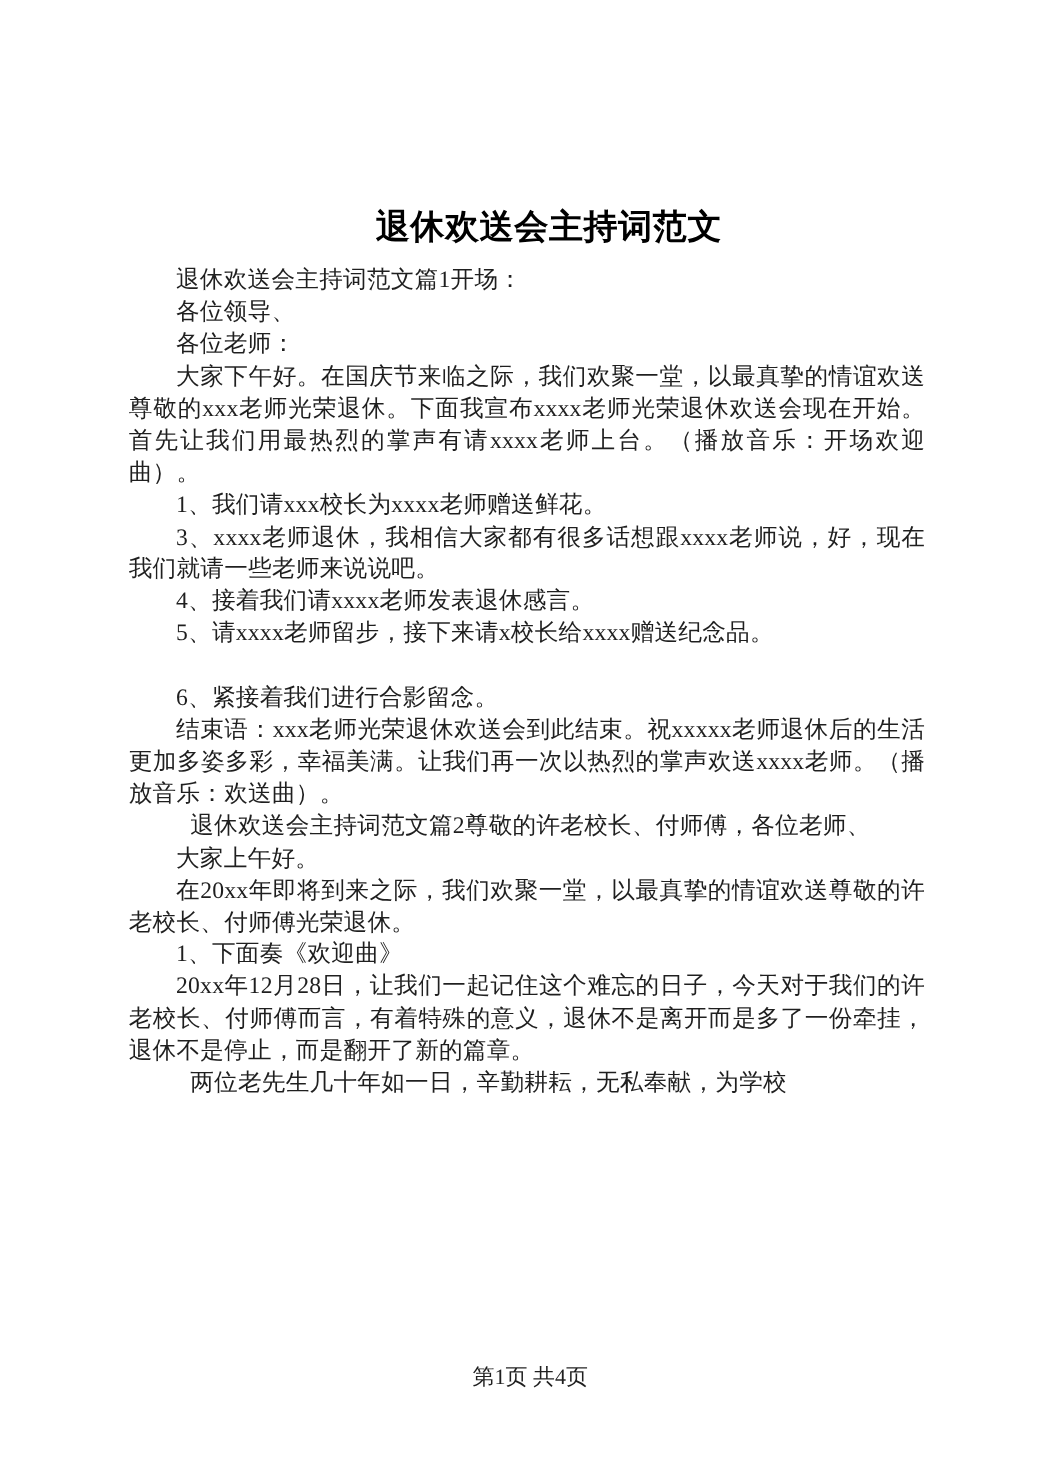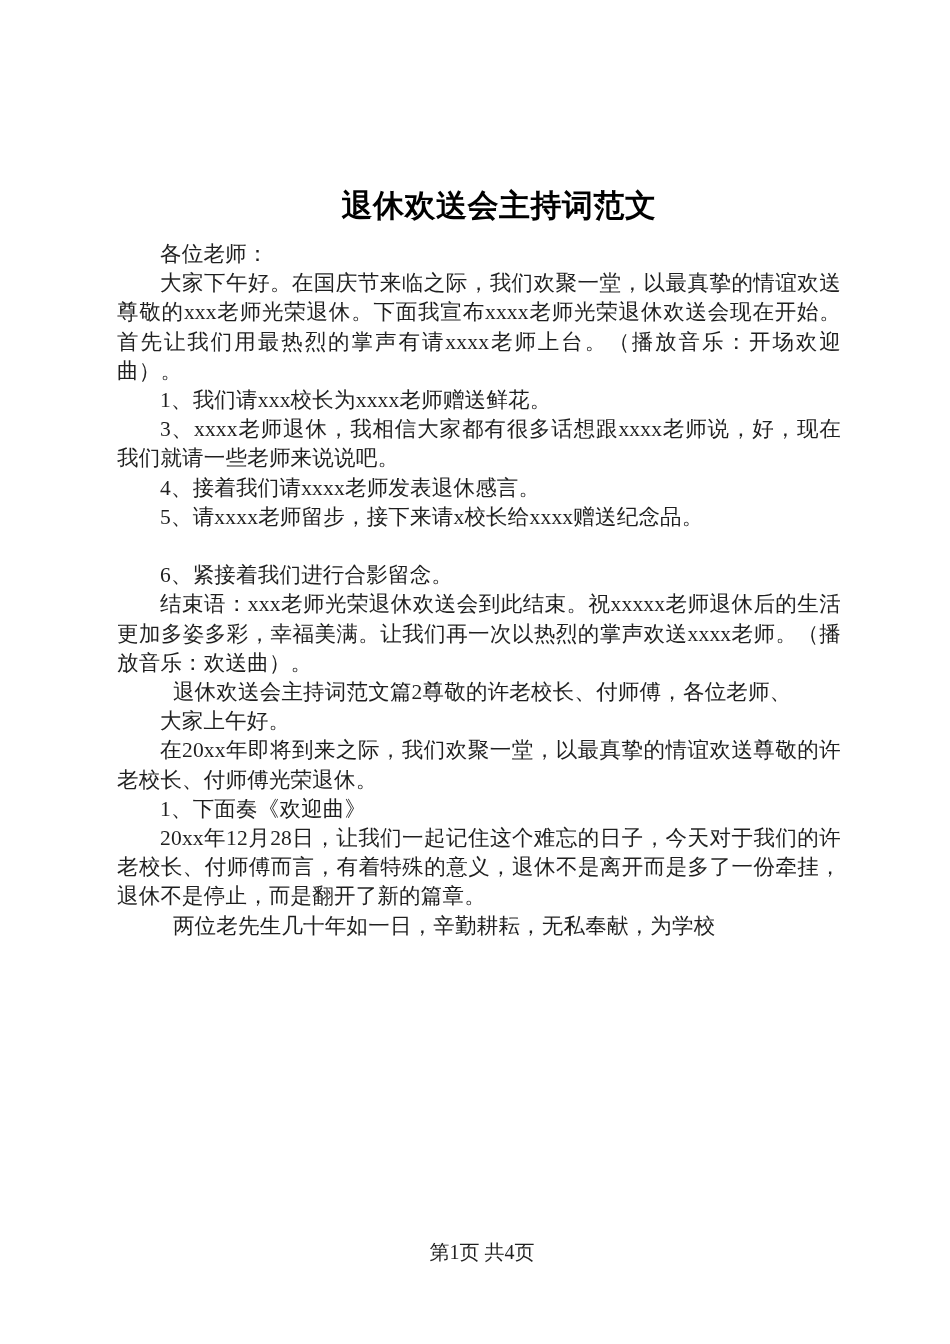--- a/index.html
+++ b/index.html
@@ -71,20 +71,22 @@
   }
 </style>
 </head>
 <body>
 
 <div class="page">
 
   <div class="doc-title">退休欢送会主持词范文</div>
 
   <div class="body-block">
+      <p class="para indent-2">退休欢送会主持词范文篇1开场：</p>
+      <p class="para indent-2">各位领导、</p>
       <p class="para indent-2">各位老师：</p>
       <p class="para indent-2">大家下午好。在国庆节来临之际，我们欢聚一堂，以最真挚的情谊欢送尊敬的xxx老师光荣退休。下面我宣布xxxx老师光荣退休欢送会现在开始。首先让我们用最热烈的掌声有请xxxx老师上台。（播放音乐：开场欢迎曲）。</p>
       <p class="para indent-2">1、我们请xxx校长为xxxx老师赠送鲜花。</p>
       <p class="para indent-2">3、xxxx老师退休，我相信大家都有很多话想跟xxxx老师说，好，现在我们就请一些老师来说说吧。</p>
       <p class="para indent-2">4、接着我们请xxxx老师发表退休感言。</p>
       <p class="para indent-2">5、请xxxx老师留步，接下来请x校长给xxxx赠送纪念品。</p>
       <div class="spacer-line"></div>
       <p class="para indent-2">6、紧接着我们进行合影留念。</p>
       <p class="para indent-2">结束语：xxx老师光荣退休欢送会到此结束。祝xxxxx老师退休后的生活更加多姿多彩，幸福美满。让我们再一次以热烈的掌声欢送xxxx老师。（播放音乐：欢送曲）。</p>
       <p class="para indent-3">退休欢送会主持词范文篇2尊敬的许老校长、付师傅，各位老师、</p>

